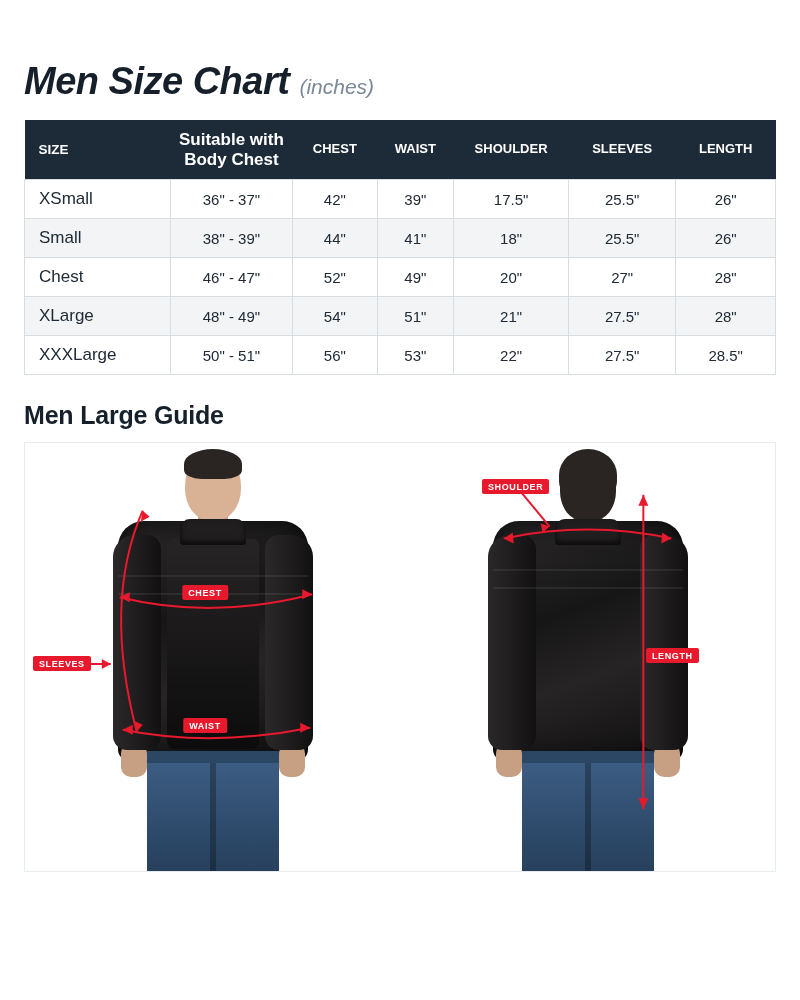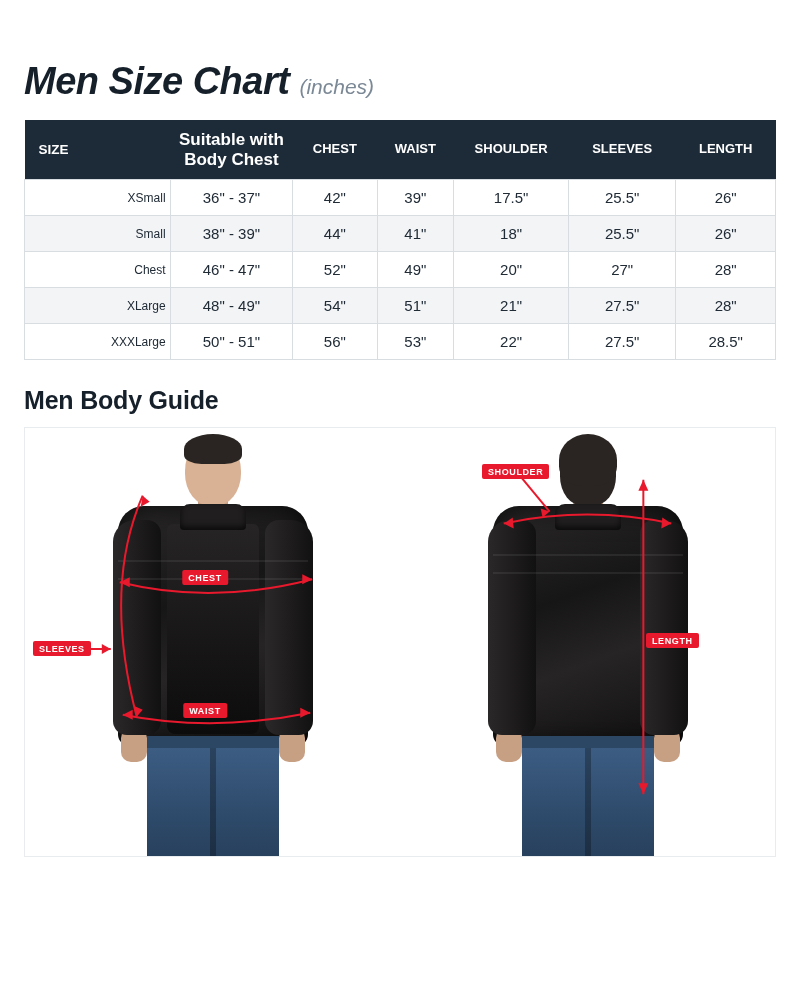--- a/index.html
+++ b/index.html
@@ -62,23 +62,23 @@
   }
   table.size-table tbody td {
     border: 1px solid #d8dde2;
     font-size: 15px;
     text-align: center;
     padding: 9px 4px;
     color: #202b36;
     background: #ffffff;
   }
   table.size-table tbody td.size-cell {
-    text-align: right;
+    text-align: left;
     padding-left: 14px;
-    font-size: 12px;
+    font-size: 17px;
   }
   table.size-table tbody tr.alt td {
     background: #f2f4f6;
   }
   table.size-table tbody tr.alt td.size-cell {
     background: #f2f4f6;
     margin-left: 17px;
   }
   
   .guide-title {
@@ -304,21 +304,21 @@
         <td>50" - 51"</td>
         <td>56"</td>
         <td>53"</td>
         <td>22"</td>
         <td>27.5"</td>
         <td>28.5"</td>
       </tr>
     </tbody>
   </table>
 
-  <div class="guide-title">Men Body Guide</div>
+  <div class="guide-title">Men Large Guide</div>
 
   <div class="guide-panel">
 
     <div class="figure front">
       <div class="fig-wrap">
         <div class="neck"></div>
         <div class="head"></div>
         <div class="hair"></div>
         <div class="tshirt"></div>
         <div class="jacket"></div>

